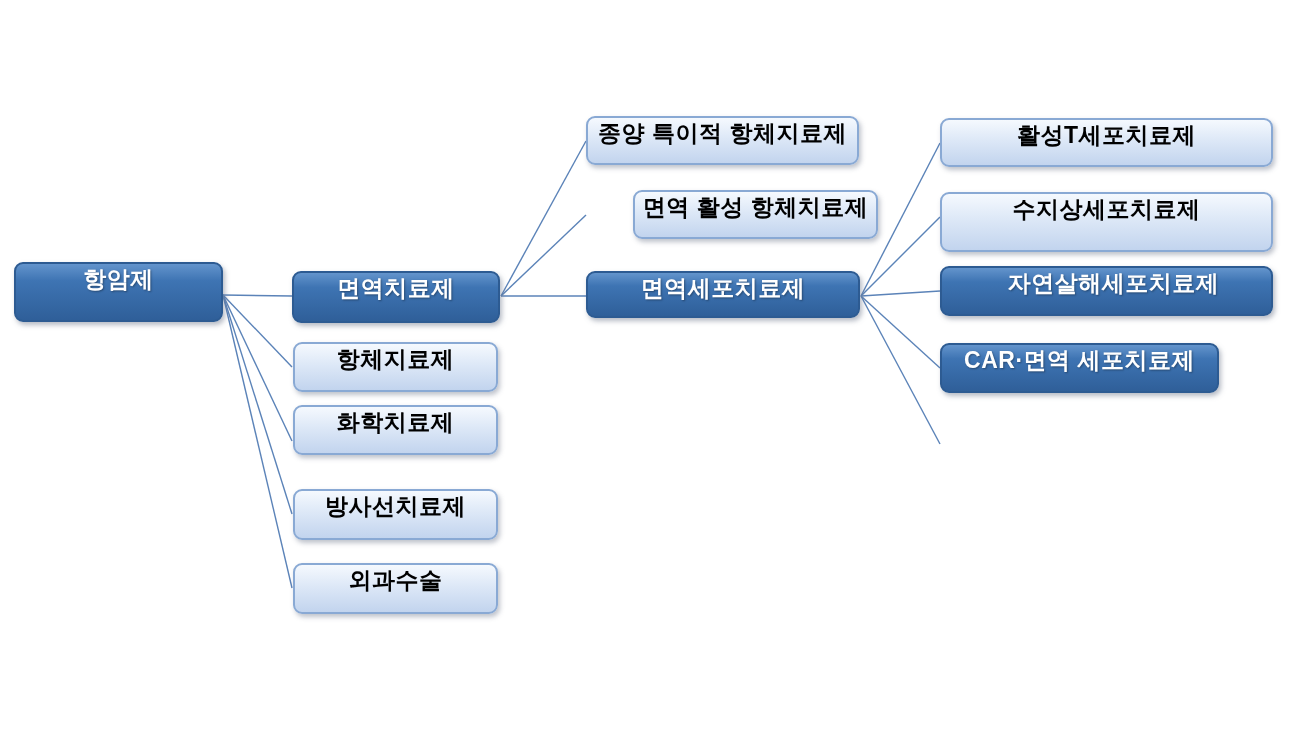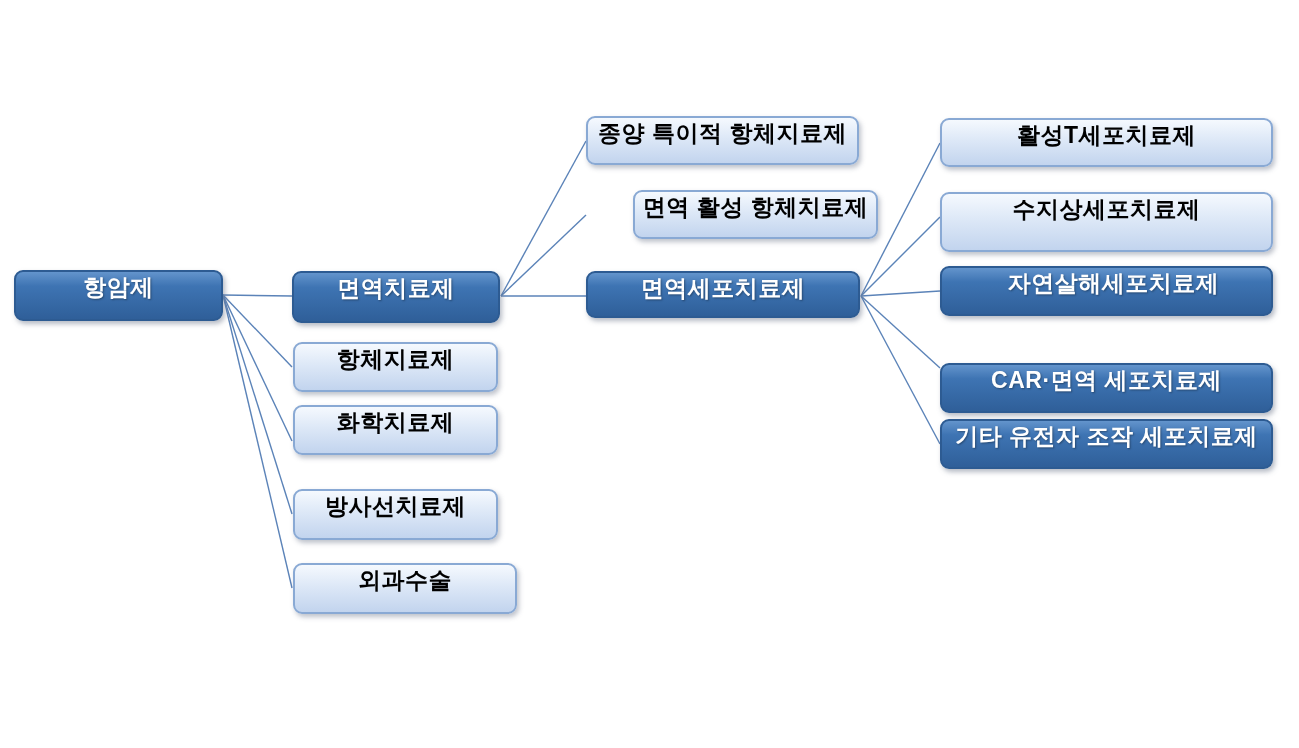--- a/index.html
+++ b/index.html
@@ -68,41 +68,41 @@
     <line x1="501" y1="296" x2="586" y2="141"></line>
     <line x1="501" y1="296" x2="586" y2="215"></line>
     <line x1="501" y1="296" x2="586" y2="296"></line>
     <line x1="861" y1="296" x2="940" y2="143"></line>
     <line x1="861" y1="296" x2="940" y2="217"></line>
     <line x1="861" y1="296" x2="940" y2="291"></line>
     <line x1="861" y1="296" x2="940" y2="368"></line>
     <line x1="861" y1="296" x2="940" y2="444"></line>
   </svg>
 
-  <div class="node dark" style="left:14px;  top:270px; width:209px; height:51px;">
+  <div class="node dark" style="left:14px;  top:262px; width:209px; height:60px;">
     <span>항암제</span>
   </div>
 
   <div class="node dark" style="left:292px; top:271px; width:208px; height:52px;">
     <span>면역치료제</span>
   </div>
 
   <div class="node light" style="left:293px; top:342px; width:205px; height:50px;">
     <span>항체지료제</span>
   </div>
 
   <div class="node light" style="left:293px; top:405px; width:205px; height:50px;">
     <span>화학치료제</span>
   </div>
 
   <div class="node light" style="left:293px; top:489px; width:205px; height:51px;">
     <span>방사선치료제</span>
   </div>
 
-  <div class="node light" style="left:293px; top:563px; width:224px; height:51px;">
+  <div class="node light" style="left:293px; top:563px; width:205px; height:51px;">
     <span>외과수술</span>
   </div>
 
   <div class="node light" style="left:586px; top:116px; width:273px; height:49px;">
     <span>종양 특이적 항체지료제</span>
   </div>
 
   <div class="node light" style="left:586px; top:190px; width:245px; height:49px;margin-left:47px;">
     <span>면역 활성 항체치료제</span>
   </div>
@@ -116,21 +116,18 @@
   </div>
 
   <div class="node light" style="left:940px; top:192px; width:333px; height:60px;">
     <span>수지상세포치료제</span>
   </div>
 
   <div class="node dark" style="left:940px; top:266px; width:333px; height:50px;padding-left:14px;">
     <span>자연살해세포치료제</span>
   </div>
 
-  <div class="node dark" style="left:940px; top:343px; width:333px; height:50px;margin-top:20px;">
+  <div class="node dark" style="left:940px; top:343px; width:279px; height:50px;">
     <span>CAR·면역 세포치료제</span>
   </div>
 
-  <div class="node dark" style="left:940px; top:419px; width:333px; height:50px;">
-    <span>기타 유전자 조작 세포치료제</span>
-  </div>
 
 </div>
 
 </body></html>

